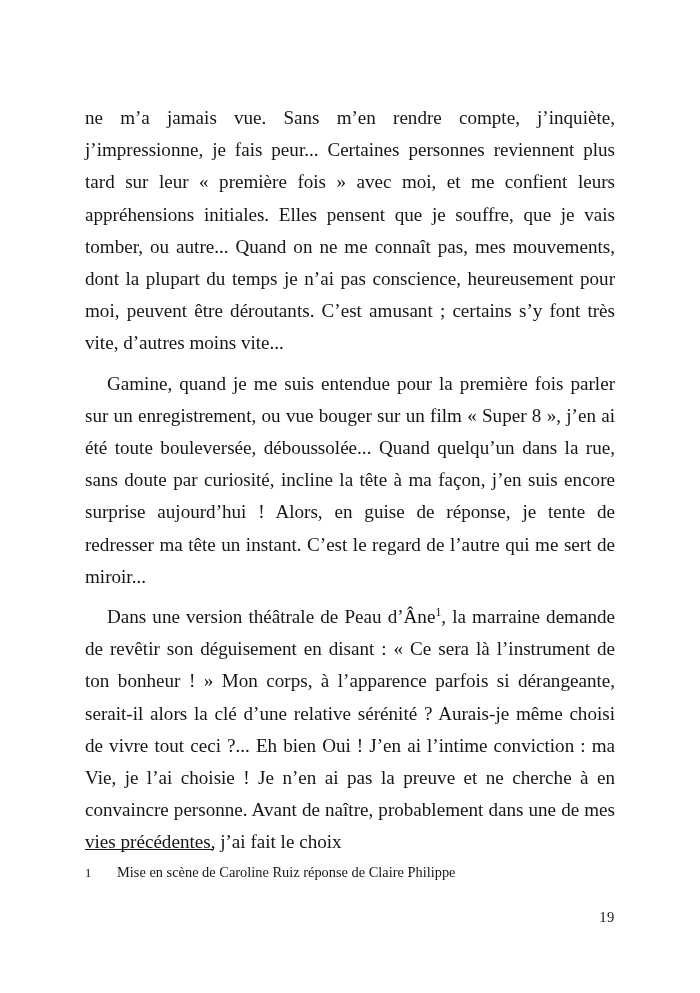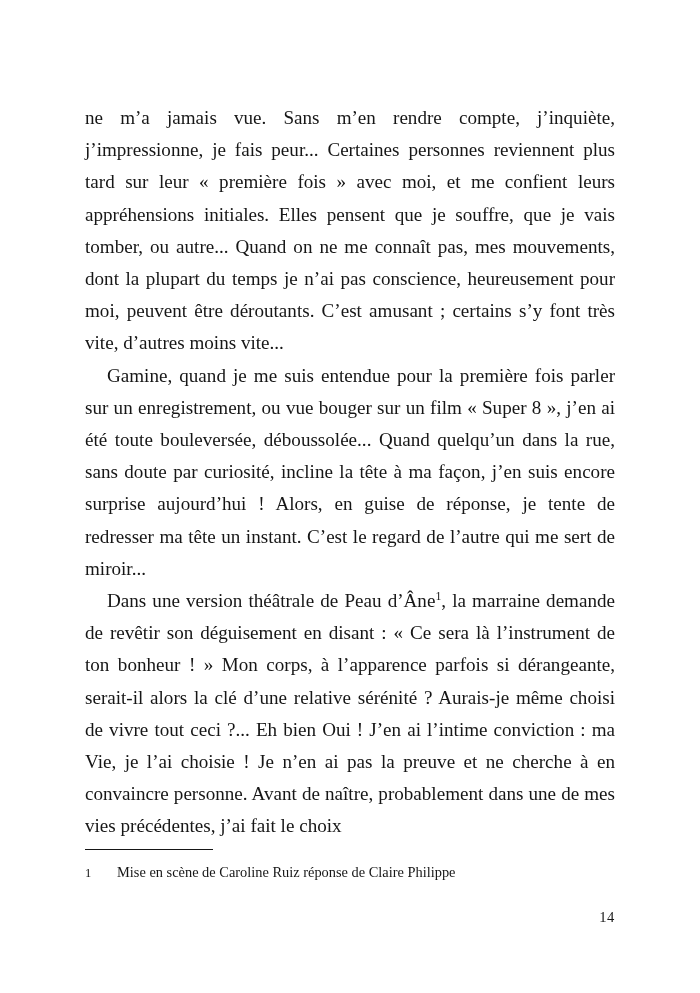--- a/index.html
+++ b/index.html
@@ -35,21 +35,21 @@
     line-height: 32.2px;
     text-align: justify;
     text-justify: inter-word;
     hyphens: manual;
     color: #161616;
   }
   .para.indent {
     text-indent: 22px;
   }
   .para + .para {
-    margin-top: 0;
+    margin-top: 8px;
   }
   .footnote-area {
     position: absolute;
     left: 85px;
     top: 833px;
     width: 530px;
   }
   .footnote-rule {
     width: 128px;
     height: 0;
@@ -100,15 +100,15 @@
   </div>
 
   <div class="footnote-area">
     <div class="footnote-rule"></div>
     <p class="footnote">
       <span class="footnote-marker">1</span>
       <span class="footnote-text">Mise en scène de Caroline Ruiz réponse de Claire Philippe</span>
     </p>
   </div>
 
-  <div class="folio">14</div>
+  <div class="folio">19</div>
 
 </div>
 
 </body></html>

